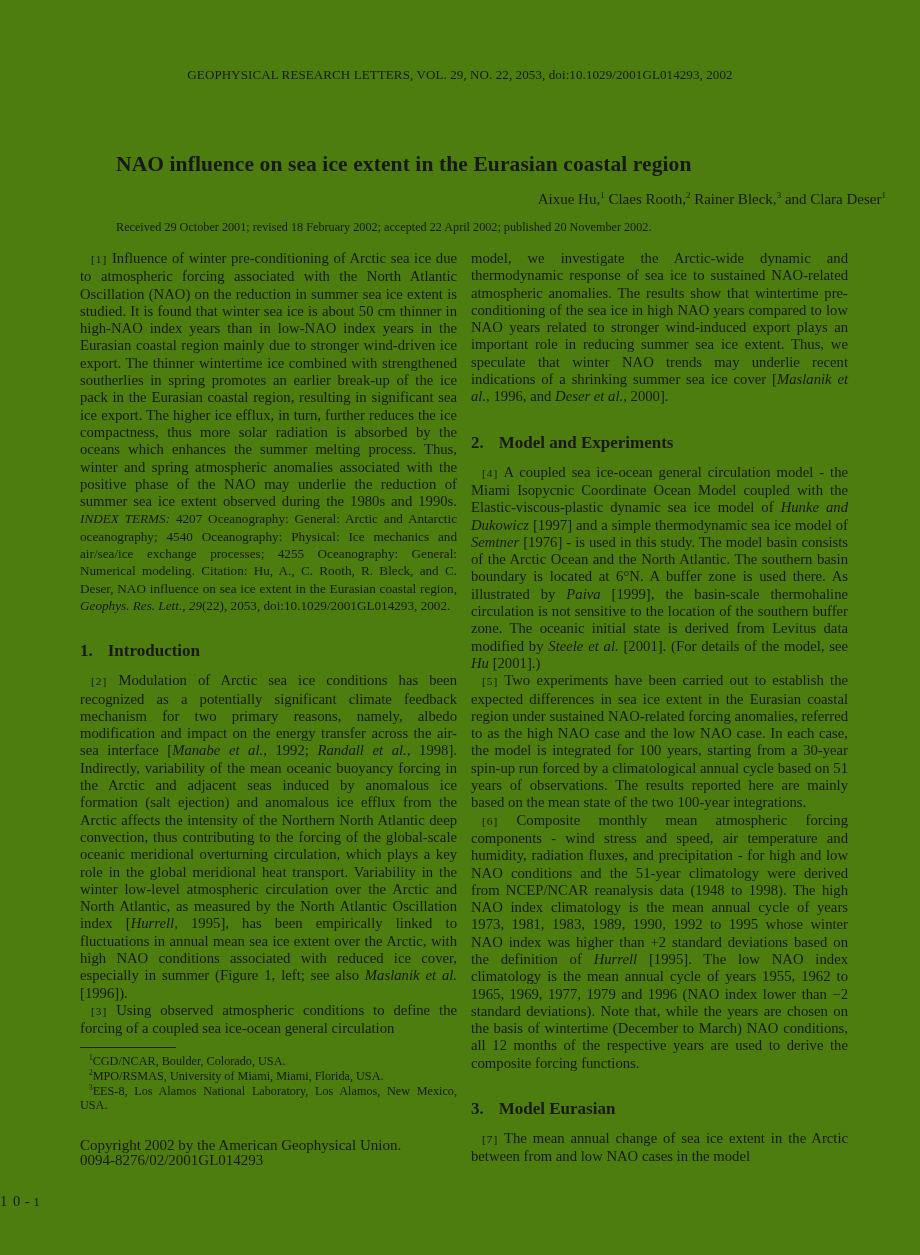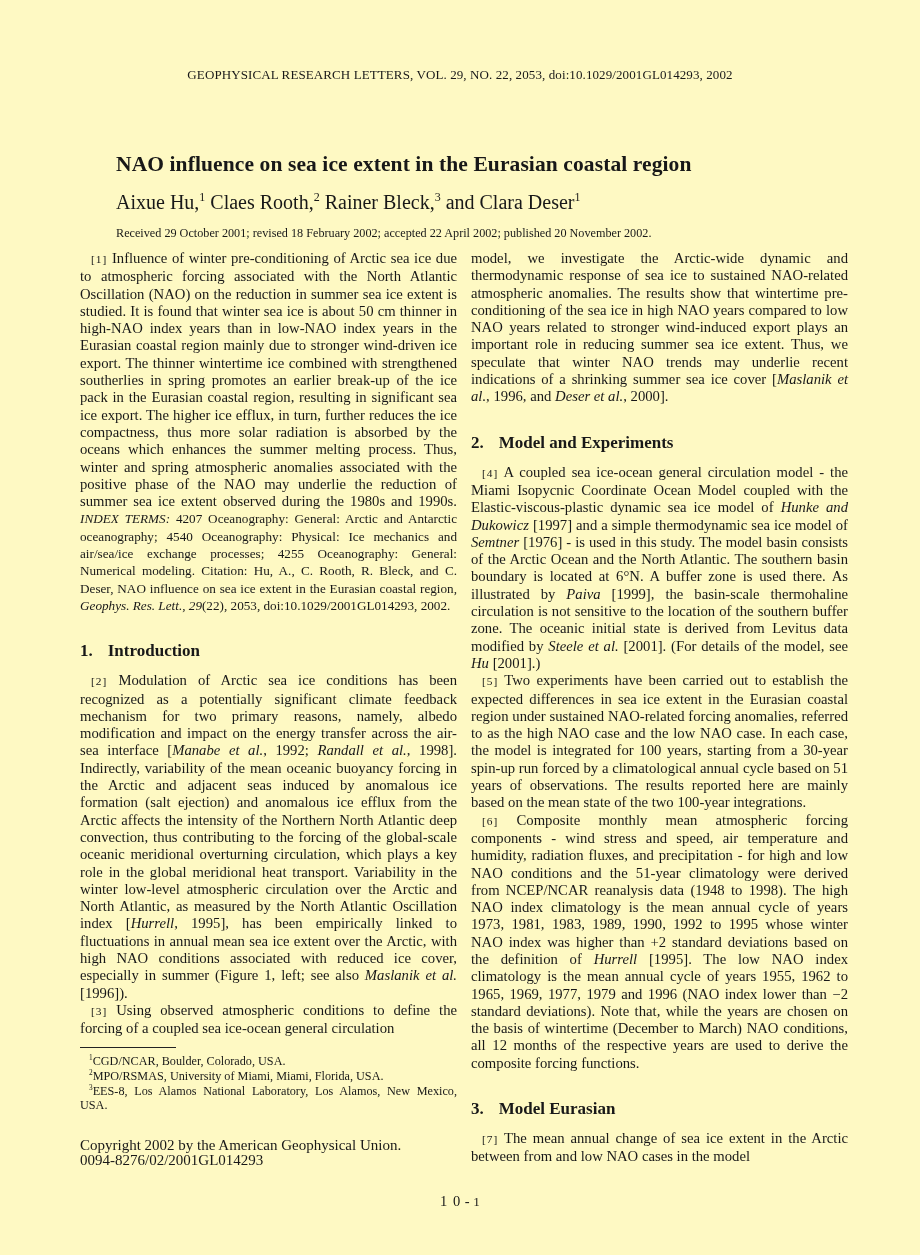--- a/index.html
+++ b/index.html
@@ -1,41 +1,41 @@
 <!DOCTYPE html>
 <html><head>
 <meta charset="utf-8">
 <style>
   html, body { margin: 0; padding: 0; background: #e8e8e8; }
   .page {
     position: relative;
     width: 920px;
     height: 1255px;
-    background: #fef9c3;
+    background: #4d7c0f;
     font-family: "Liberation Serif", "DejaVu Serif", serif;
     color: #181818;
     margin: 0 auto;
     overflow: hidden;
   }
   .journal-header {
     position: absolute;
     top: 67px; left: 0; width: 100%;
     text-align: center;
     font-size: 13px;
     letter-spacing: 0.1px;
     white-space: nowrap;
   }
   .title-block { position: absolute; left: 80px; width: 770px; top: 152px; margin-left: 36px; }
   .paper-title {
     font-size: 21.5px;
     font-weight: bold;
     margin: 0 0 14px 0;
     letter-spacing: 0.1px;
   }
-  .author-line { font-size: 20px; margin: 0 0 12px 0; }
+  .author-line { font-size: 15px; margin: 0 0 12px 0; text-align: right; }
   .dateline { font-size: 12.2px; margin: 0; }
 
   .col { position: absolute; top: 250px; width: 377px; }
   .col-left  { left: 80px; }
   .col-right { left: 471px; }
 
   .body-par {
     font-size: 14.7px;
     line-height: 17.3px;
     text-align: justify;
@@ -71,21 +71,21 @@
   }
   .copyright-block { margin-top: 25px; }
   .copyright-line {
     font-size: 15px;
     line-height: 15px;
     margin: 0;
   }
   .page-number {
     position: absolute;
     top: 1193px; left: 0; width: 100%;
-    text-align: center;
+    text-align: left;
     font-size: 14.5px;
   }
   .page-number .seg-b { letter-spacing: 1px; }
 </style>
 </head>
 <body>
 
 <div class="page">
 
   <div class="journal-header">GEOPHYSICAL RESEARCH LETTERS, VOL. 29, NO. 22, 2053, doi:10.1029/2001GL014293, 2002</div>

